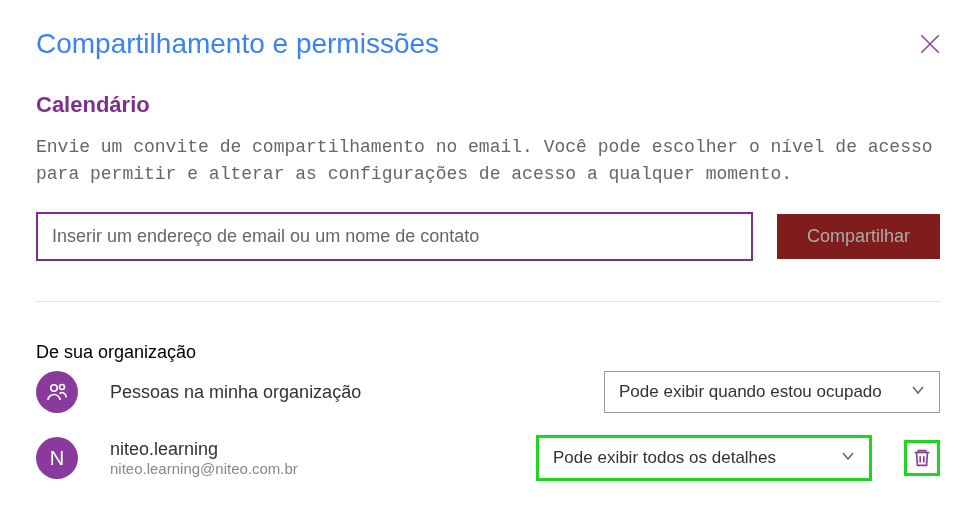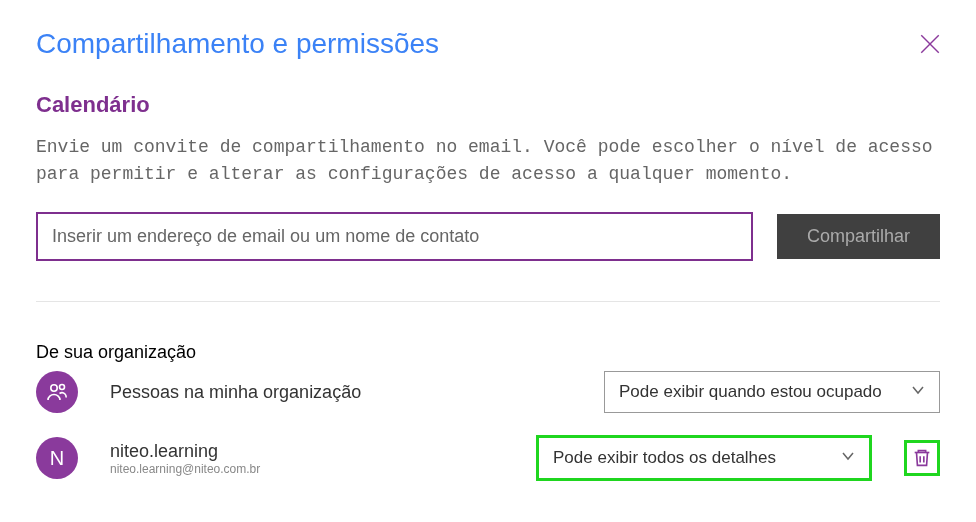--- a/index.html
+++ b/index.html
@@ -60,21 +60,21 @@
       font-size: 18px;
       color: #333;
       outline: none;
       font-family: inherit;
     }
     .email-input::placeholder {
       color: #666;
     }
     .share-button {
       padding: 12px 30px;
-      background: #404040;
+      background: #7f1d1d;
       border: none;
       font-size: 18px;
       color: #aaa;
       cursor: default;
       font-family: inherit;
     }
     .section-label {
       font-size: 18px;
       font-weight: 400;
       color: #000000;
@@ -104,21 +104,21 @@
     .user-info {
       flex: 1;
       display: flex;
       flex-direction: column;
     }
     .user-name {
       font-size: 18px;
       color: #333;
     }
     .user-email {
-      font-size: 12px;
+      font-size: 15px;
       color: #888;
     }
     .permission-select {
       width: 336px;
       padding: 10px 14px;
       border: 1px solid #999;
       font-size: 17px;
       color: #333;
       background: #fff;
       display: flex;

